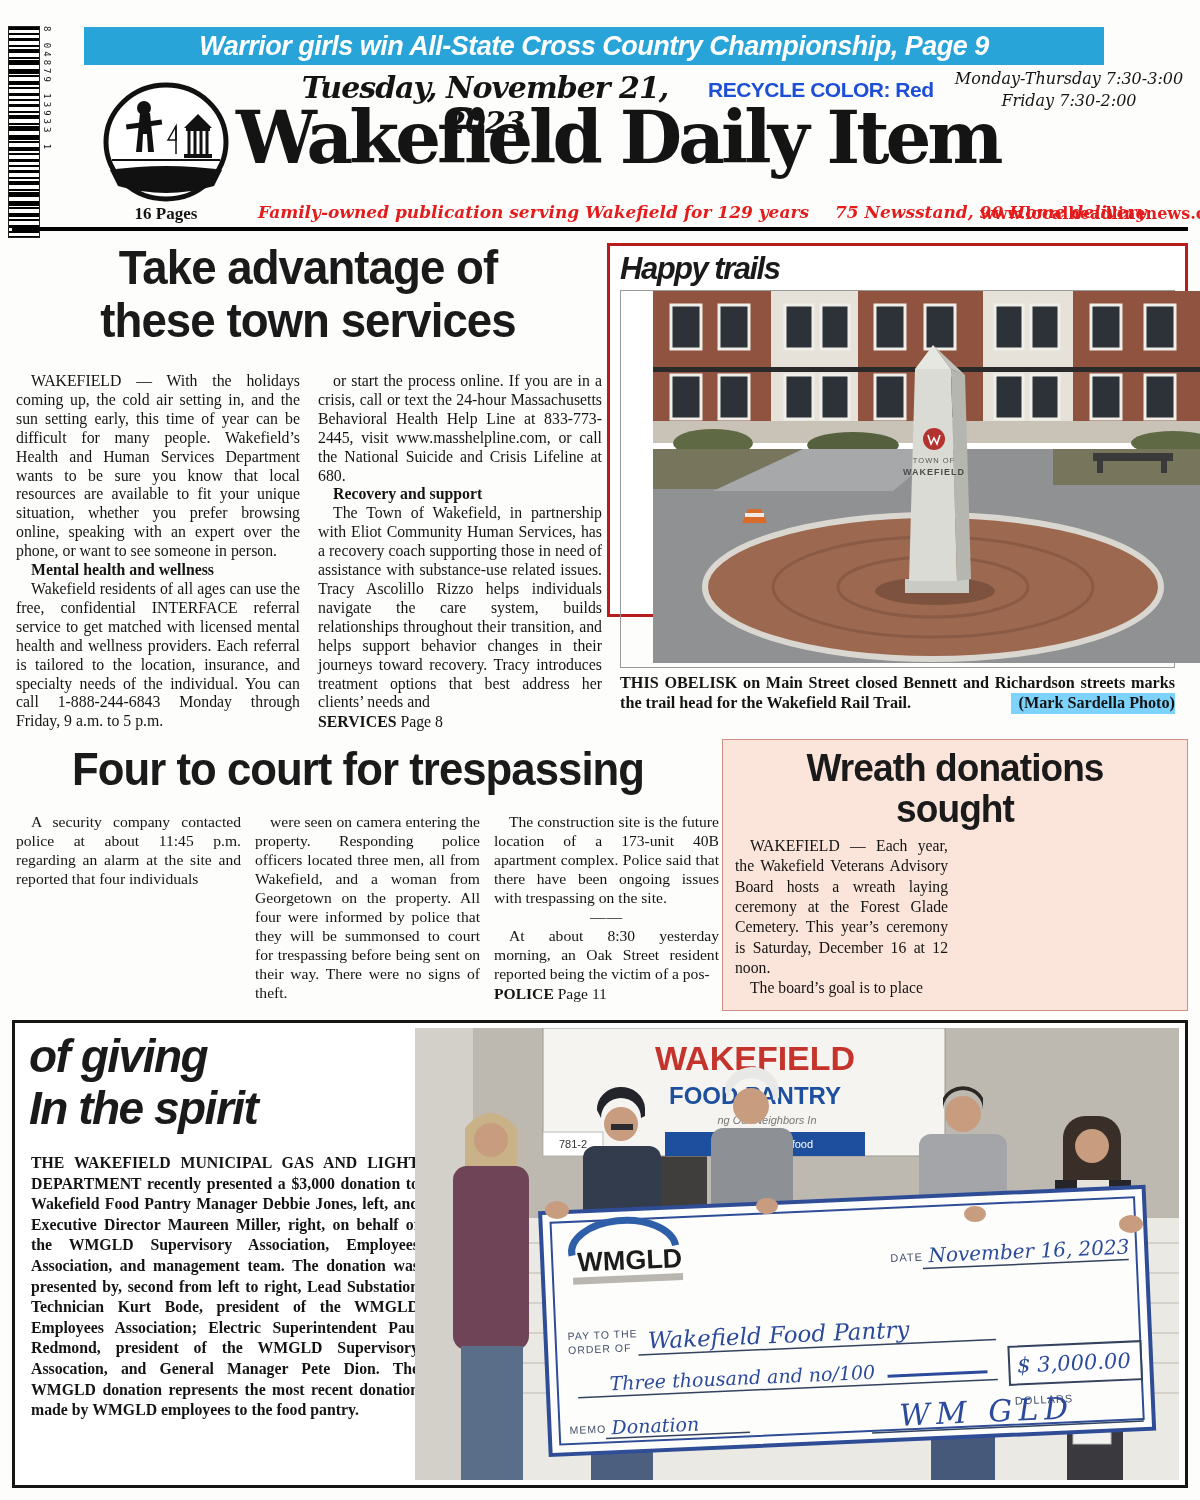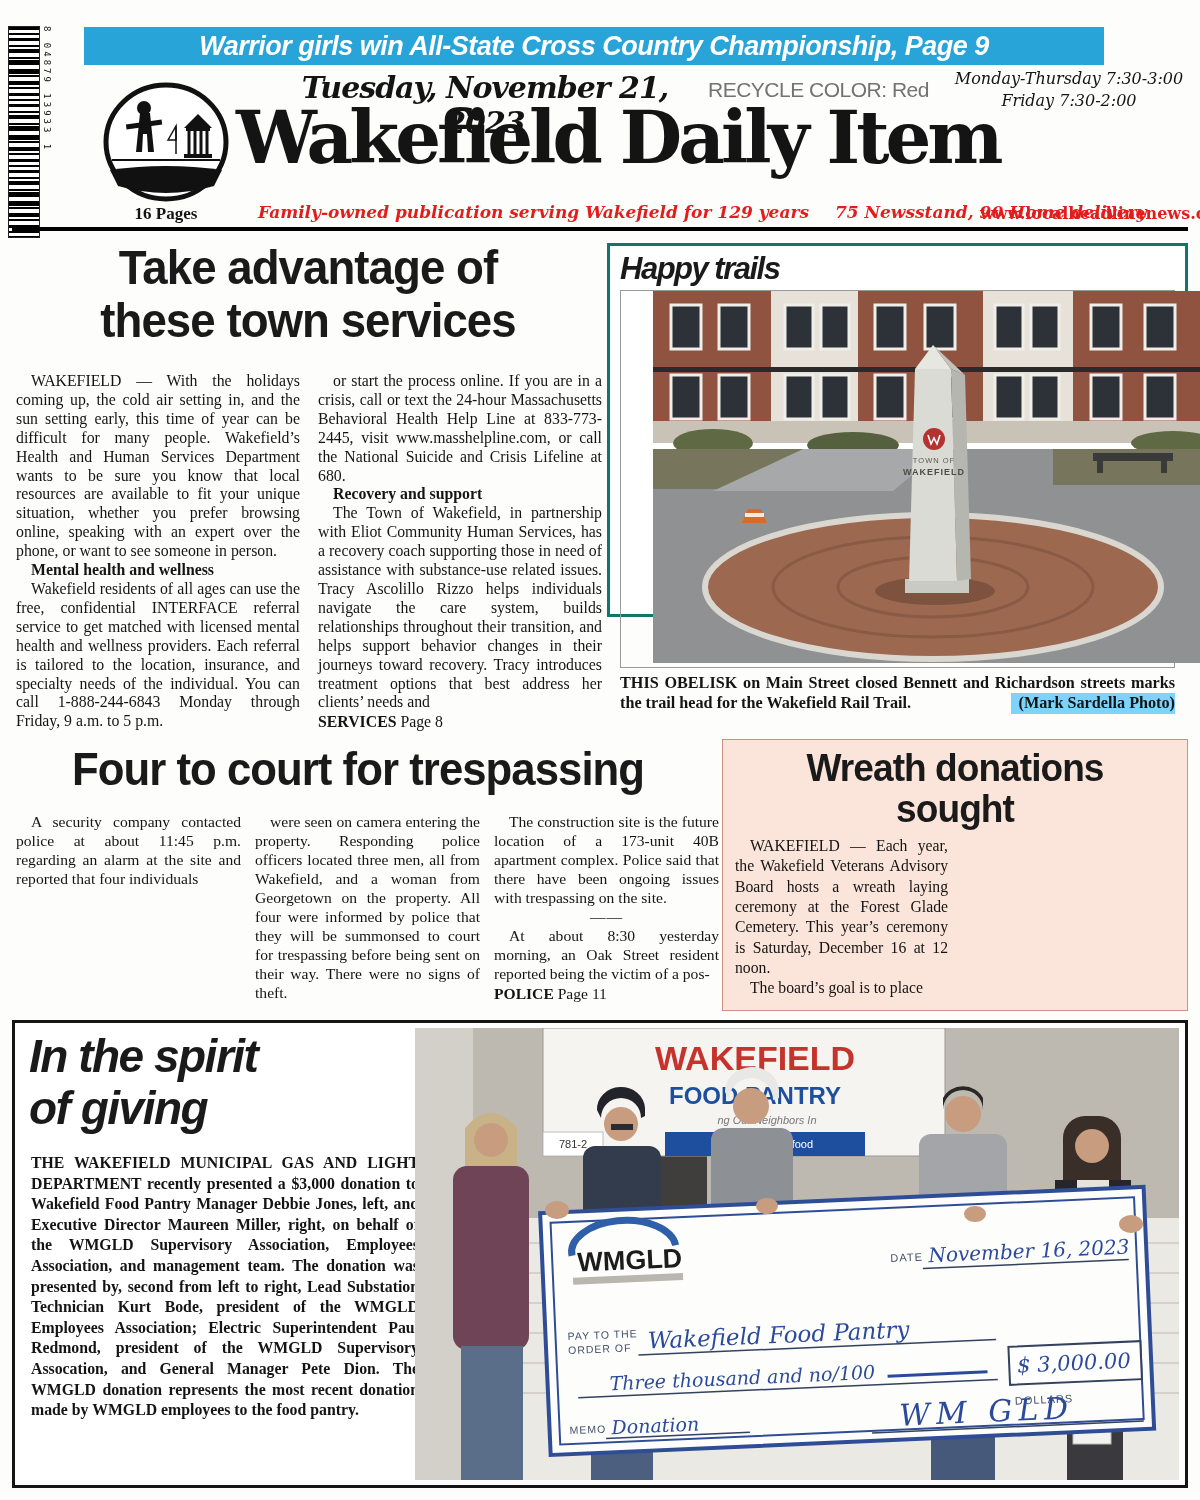--- a/index.html
+++ b/index.html
@@ -15,21 +15,21 @@
   .barcode .digits{writing-mode:vertical-rl;font-family:"DejaVu Sans Mono",monospace;
      font-size:9px;letter-spacing:3px;padding-left:2px;color:#111;}
   .banner{left:84px;top:27px;width:1020px;height:38px;background:#29a4d9;color:#fff;
      font-family:"Liberation Sans",sans-serif;font-weight:bold;font-style:italic;
      font-size:27px;line-height:38px;text-align:center;letter-spacing:-.5px;}
   .logo{left:92px;top:82px;width:148px;text-align:center;}
   .logo .pages{font-weight:bold;font-size:17px;margin-top:-2px;}
   .dateline{left:265px;top:70px;width:440px;text-align:center;font-family:"DejaVu Serif",serif;
      font-weight:bold;font-style:italic;font-size:30px;letter-spacing:-1px;}
   .recycle{left:708px;top:78px;width:240px;font-family:"Liberation Sans",sans-serif;
-     font-weight:normal;font-size:21px;color:#737373;letter-spacing:-.5px;}
+     font-weight:bold;font-size:21px;color:#1d4ed8;letter-spacing:-.5px;}
   .hours{left:950px;top:68px;width:238px;text-align:center;font-family:"DejaVu Serif",serif;
      font-style:italic;font-size:16px;line-height:1.35;}
   .mast-title{left:236px;top:100px;width:952px;text-align:left;font-family:"DejaVu Serif",serif;
      font-weight:bold;font-size:72px;letter-spacing:-4px;line-height:1.05;white-space:nowrap;}
   .tagline{left:258px;top:202px;font-family:"DejaVu Serif",serif;font-weight:bold;
      font-style:italic;font-size:17px;color:#e31d1d;}
   .tagline .gap{display:inline-block;width:20px;}
   .website{left:980px;top:204px;width:200px;text-align:right;font-family:"DejaVu Serif",serif;
      font-weight:bold;font-size:16px;color:#e31d1d;}
   .rule{left:12px;top:227px;width:1176px;height:4px;background:#000;}
@@ -45,21 +45,21 @@
   .cols{display:flex;}
   .coltext p{margin:0;text-indent:15px;text-align:justify;}
   .coltext .subhead{font-weight:bold;}
   .jump{text-align:center;text-indent:0 !important;margin-top:1px !important;}
   .divider{text-align:center !important;text-indent:0 !important;letter-spacing:1px;}
   .svc-cols{left:16px;top:372px;width:586px;height:362px;overflow:hidden;gap:18px;}
   .svc-cols .coltext{width:284px;font-size:15.8px;line-height:18.9px;}
   .tres-cols{left:16px;top:812px;width:704px;height:198px;overflow:hidden;gap:14px;}
   .tres-cols .coltext{width:225px;font-size:15.6px;line-height:19px;}
   
-  .happy-box{left:607px;top:243px;width:581px;height:374px;border:3px solid #0f766e;
+  .happy-box{left:607px;top:243px;width:581px;height:374px;border:3px solid #b91c1c;
      background:#fff;box-sizing:border-box;}
   .happy-box h2{margin:5px 0 3px 10px;font-size:31px;}
   .photo-frame{margin:0 10px;border:1px solid #999;padding-left:32px;}
   .caption{margin:5px 10px 0;font-weight:bold;font-size:16.2px;line-height:1.26;
      position:relative;text-align:justify;}
   .caption .credit{position:absolute;right:0;bottom:0;background:#7dd3fc;padding-left:8px;}
   
   .wreath-box{left:722px;top:739px;width:466px;height:272px;background:#fbe5da;
      border:1.5px solid #cf8f84;box-sizing:border-box;}
   .wreath-cols{margin:7px 12px 0;gap:14px;}
@@ -233,22 +233,22 @@
     <div class="cols wreath-cols">
       <div class="coltext">
         <p>WAKEFIELD — Each year, the Wakefield Veterans Advisory Board hosts a wreath laying ceremony at the Forest Glade Cemetery. This year’s ceremony is Saturday, December 16 at 12 noon.</p>
         <p>The board’s goal is to place</p>
       </div>
     </div>
   </div>
 
   <div class="abs giving-box">
     <div class="abs headline hl-italic hl-giving">
+      <div>of giving</div>
       <div>In the spirit</div>
-      <div>of giving</div>
     </div>
     <div class="abs giving-caption">THE WAKEFIELD MUNICIPAL GAS AND LIGHT DEPARTMENT recently presented a $3,000 donation to Wakefield Food Pantry Manager Debbie Jones, left, and Executive Director Maureen Miller, right, on behalf of the WMGLD Supervisory Association, Employees Association, and management team. The donation was presented by, second from left to right, Lead Substation Technician Kurt Bode, president of the WMGLD Employees Association; Electric Superintendent Paul Redmond, president of the WMGLD Supervisory Assocation, and General Manager Pete Dion. The WMGLD donation represents the most recent donation made by WMGLD employees to the food pantry.</div>
     <svg class="abs giving-photo" viewBox="0 0 764 452">
       <rect x="0" y="0" width="764" height="452" fill="#bdb9b1"></rect>
       <rect x="0" y="190" width="764" height="262" fill="#ebe9e3"></rect>
       <g stroke="#d4d1ca" stroke-width="2">
         <line x1="0" y1="215" x2="764" y2="215"></line>
           <line x1="0" y1="245" x2="764" y2="245"></line>
         <line x1="0" y1="275" x2="764" y2="275"></line>
           <line x1="0" y1="305" x2="764" y2="305"></line>

